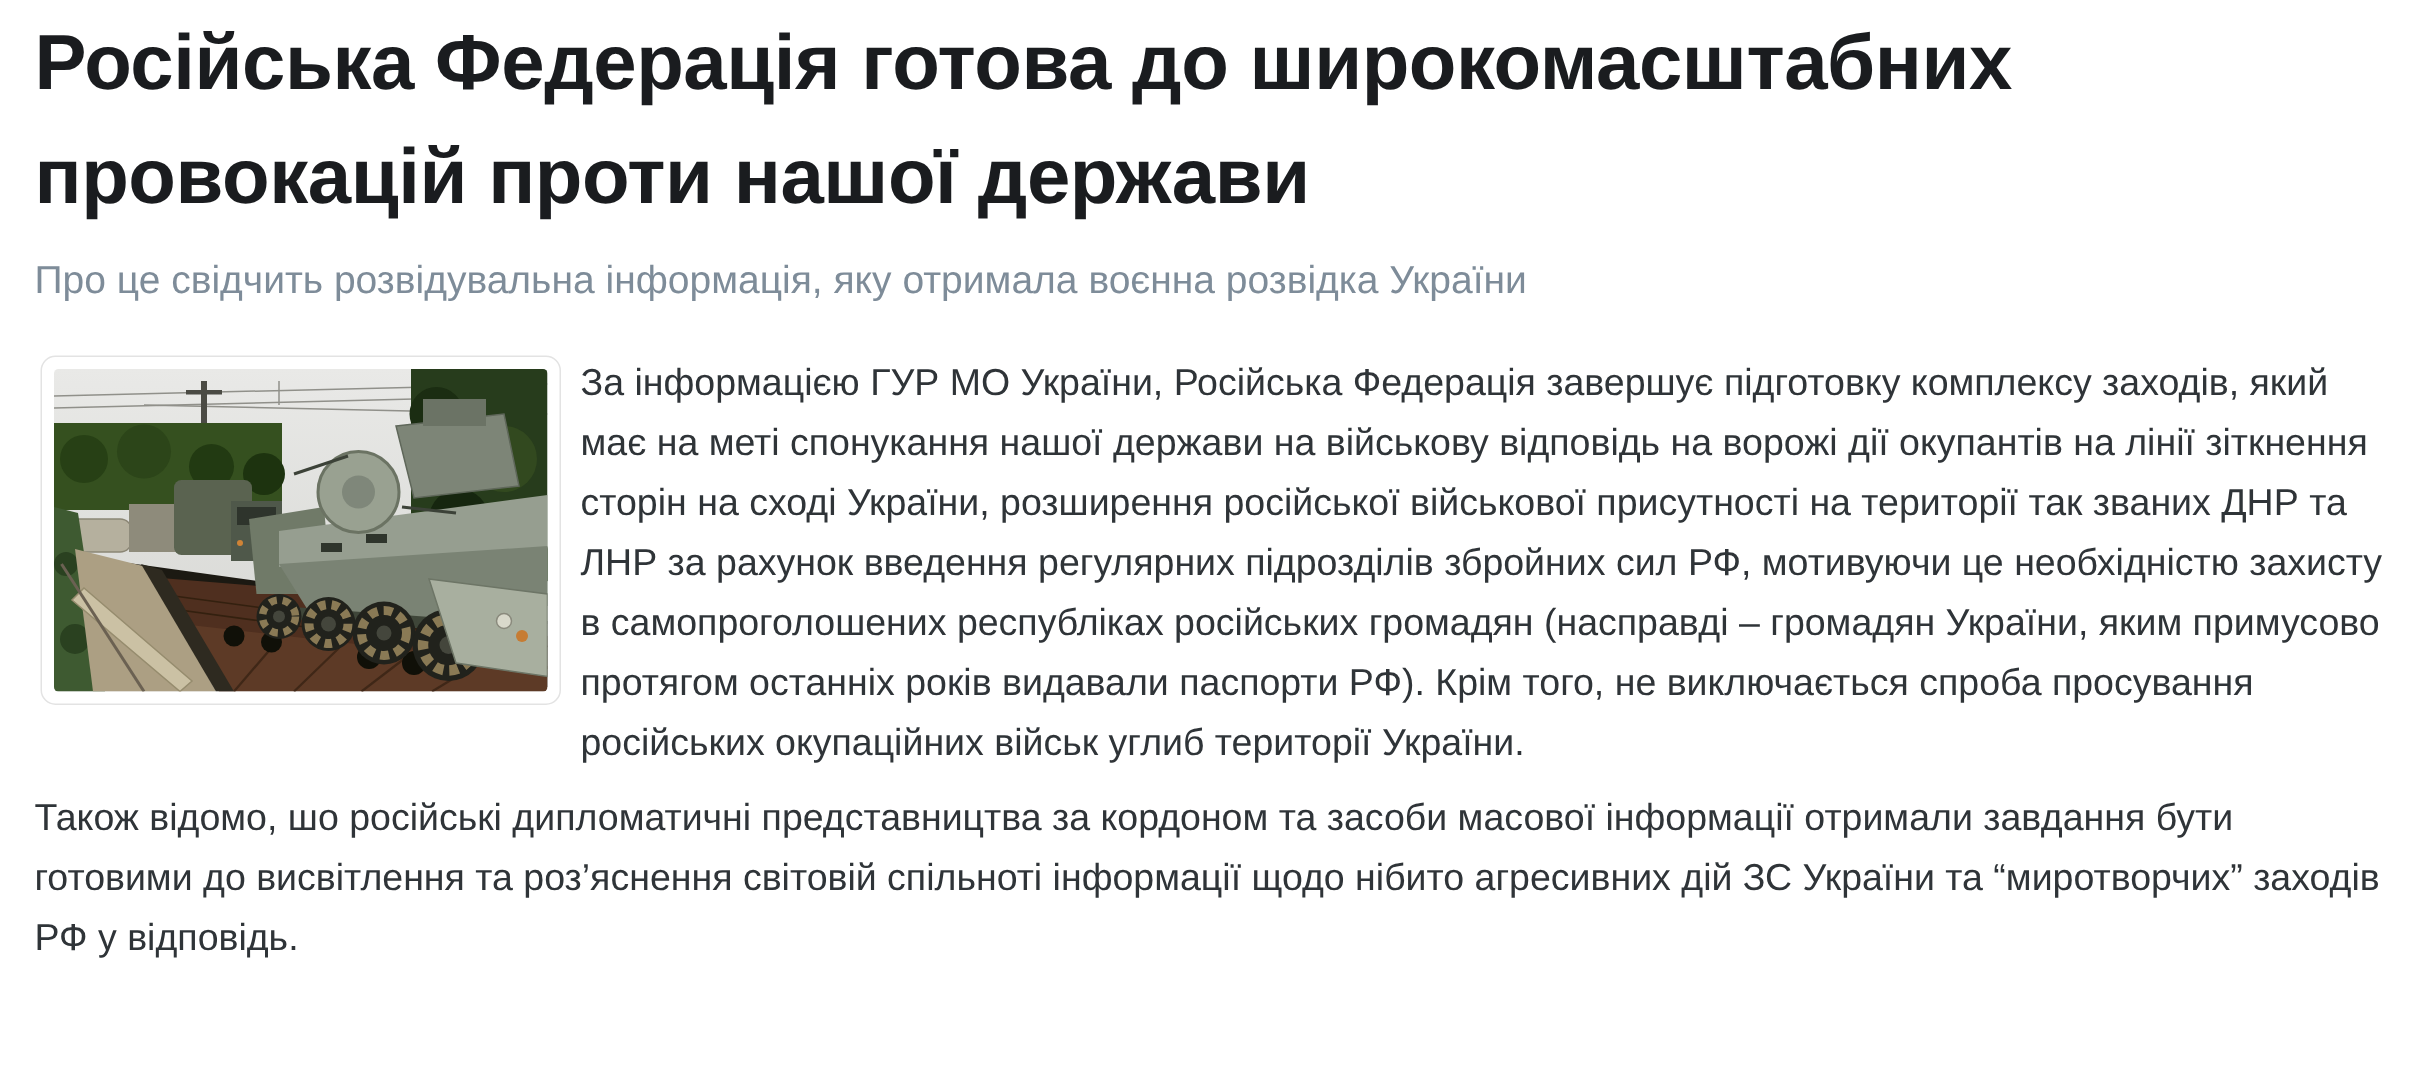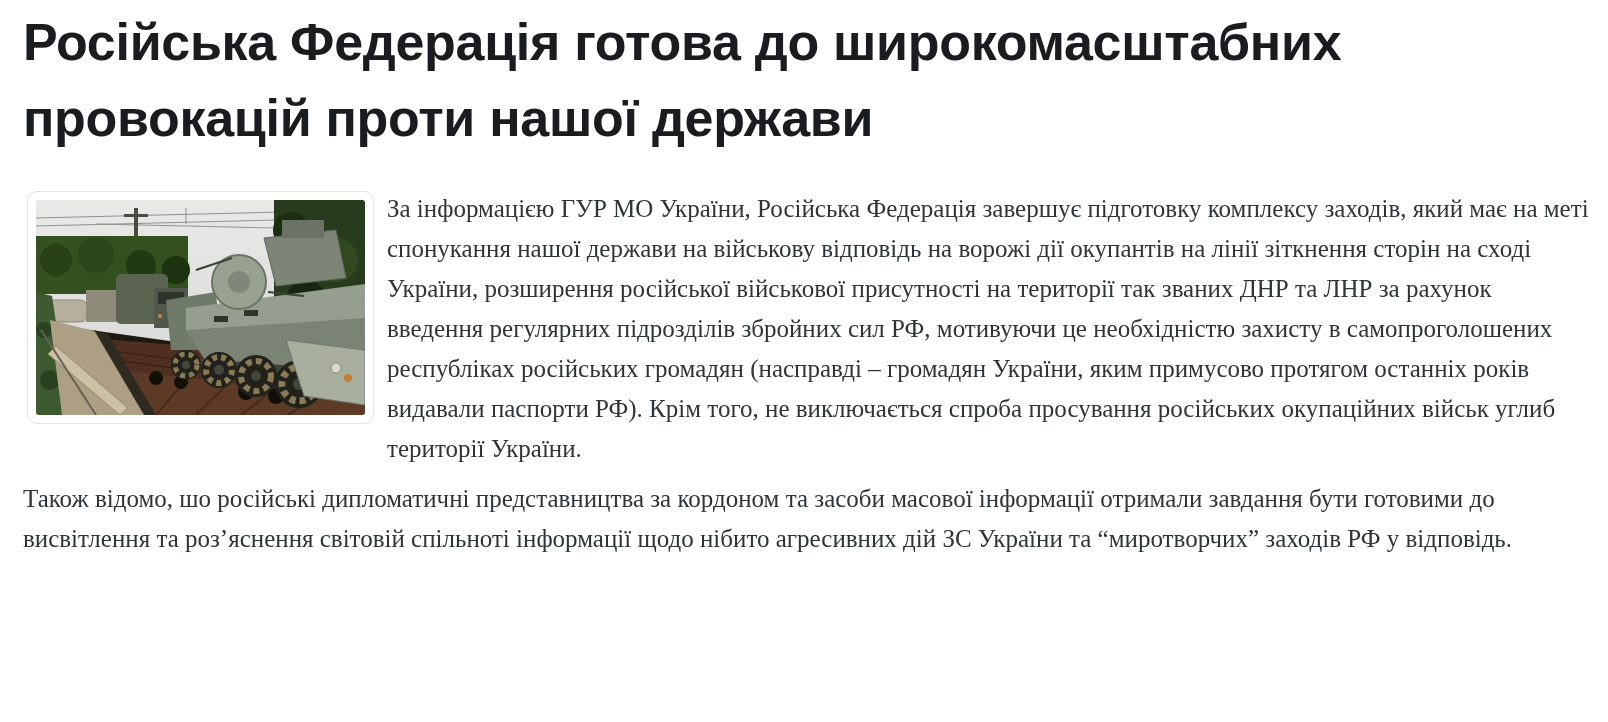--- a/index.html
+++ b/index.html
@@ -25,21 +25,21 @@
   }
   .lead {
     margin-top: 14px;
     font-size: 26px; line-height: 32px;
     color: #7e8c99;
   }
   .article-body {
     margin-top: 33px;
     font-size: 25px; line-height: 40px; color: #2f3438;
   }
-  .article-body p { margin: 0; font-family: Liberation Serif, serif; }
+  .article-body p { margin: 0; }
   .article-body p.second { clear: left; margin-top: 10px; }
 
   .photo-frame {
     float: left;
     margin: 2px 13px 16px 4px;
     padding: 8px;
     background: #fff;
     border: 1px solid #e3e3e3;
     border-radius: 10px;
   }
@@ -47,20 +47,21 @@
 </style>
 </head>
 <body>
 
 <div class="page">
   <div class="container">
 
     <h1 class="headline">Російська Федерація готова до широкомасштабних провокацій проти нашої держави</h1>
 
 
+    <div class="lead">Про це свідчить розвідувальна інформація, яку отримала воєнна розвідка України</div>
 
     <div class="article-body">
 
       <figure class="photo-frame">
         <svg width="329" height="215" viewBox="0 0 329 215" xmlns="http://www.w3.org/2000/svg" role="img">
           <defs>
             <linearGradient id="sky" x1="0" y1="0" x2="0" y2="1">
               <stop offset="0" stop-color="#e9e9e7"></stop>
               <stop offset="1" stop-color="#d5d6d2"></stop>
             </linearGradient>

